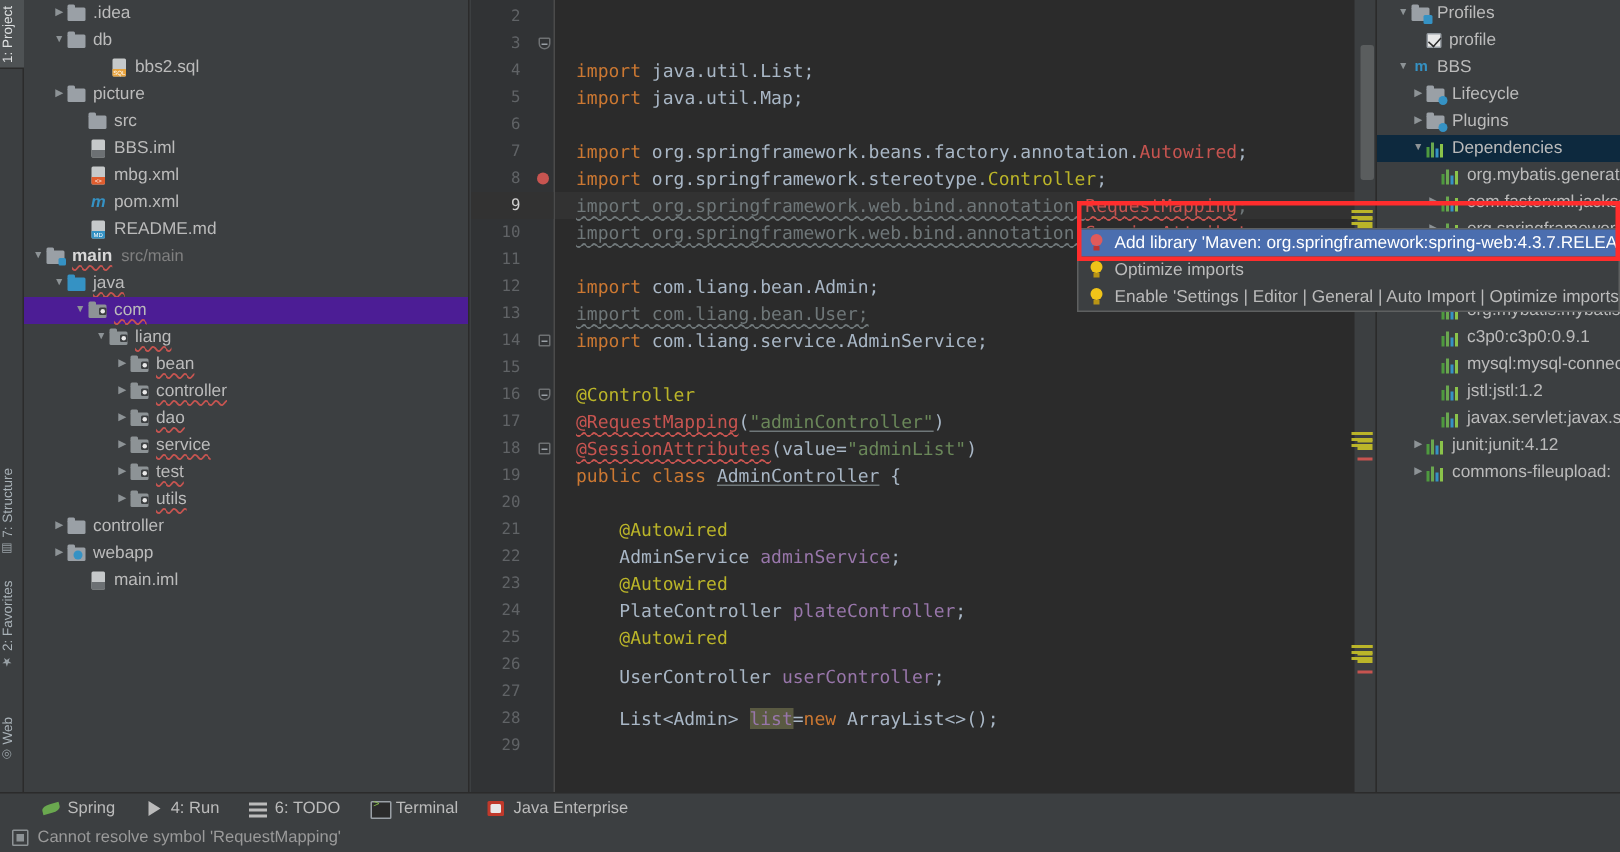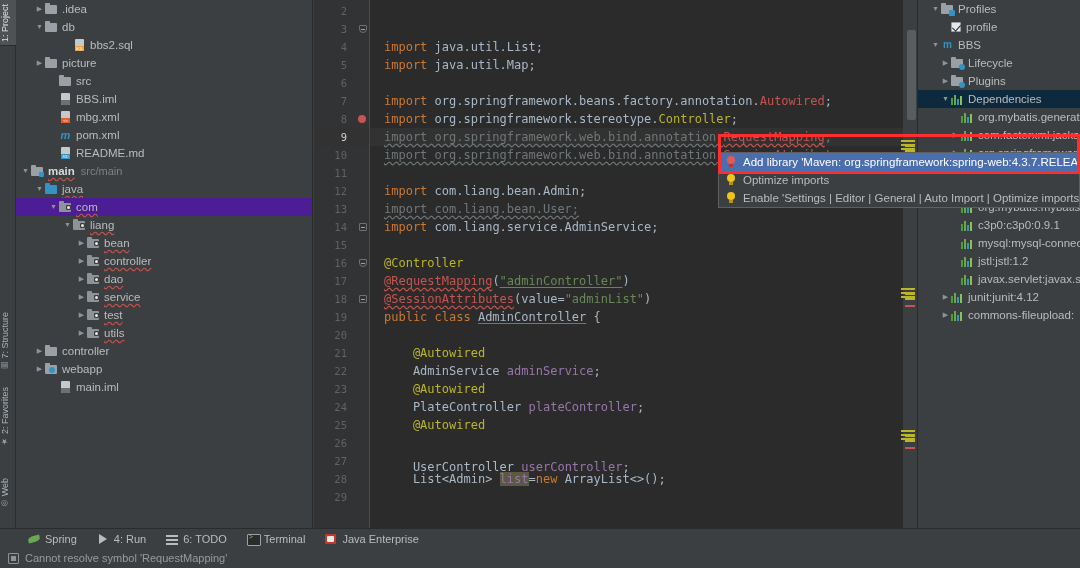--- a/index.html
+++ b/index.html
@@ -602,21 +602,21 @@
         <div class="cline" style="top: 254px;"><span class="ann">@Controller</span></div>
         <div class="cline" style="top: 272px;"><span class="ann2 u-err">@RequestMapping</span><span class="pl">(</span><span class="str u-ident">"adminController"</span><span class="pl">)</span></div>
         <div class="cline" style="top: 290px;"><span class="ann2 u-err">@SessionAttributes</span><span class="pl">(value=</span><span class="str">"adminList"</span><span class="pl">)</span></div>
         <div class="cline" style="top: 308px;"><span class="kw">public class </span><span class="cls u-ident">AdminController</span><span class="pl"> {</span></div>
         <div class="cline" style="top: 326px;"></div>
         <div class="cline" style="top: 344px;"><span class="ann">    @Autowired</span></div>
         <div class="cline" style="top: 362px;"><span class="pl">    AdminService </span><span class="fld">adminService</span><span class="pl">;</span></div>
         <div class="cline" style="top: 380px;"><span class="ann">    @Autowired</span></div>
         <div class="cline" style="top: 398px;"><span class="pl">    PlateController </span><span class="fld">plateController</span><span class="pl">;</span></div>
         <div class="cline" style="top: 416px;"><span class="ann">    @Autowired</span></div>
-        <div class="cline" style="top: 458px;"><span class="pl">    UserController </span><span class="fld">userController</span><span class="pl">;</span></div>
+        <div class="cline" style="top: 442px;"><span class="pl">    UserController </span><span class="fld">userController</span><span class="pl">;</span></div>
         <div class="cline" style="top: 452px;"></div>
         <div class="cline" style="top: 470px;"><span class="pl">    List&lt;Admin&gt; </span><span class="fld hl-ident">list</span><span class="pl">=</span><span class="kw">new</span><span class="pl"> ArrayList&lt;&gt;();</span></div>
         <div class="cline" style="top: 488px;"></div>
       </div>
     <div class="marker-bar" id="marker-host">
       <div class="scroll-thumb" style="top:30px;height:90px;"></div>
     <div class="mk warn" style="top: 140px;"></div>
         <div class="mk warn" style="top: 145px;"></div>
         <div class="mk warn" style="top: 150px;"></div>
         <div class="mk warn" style="top: 288px;"></div>

